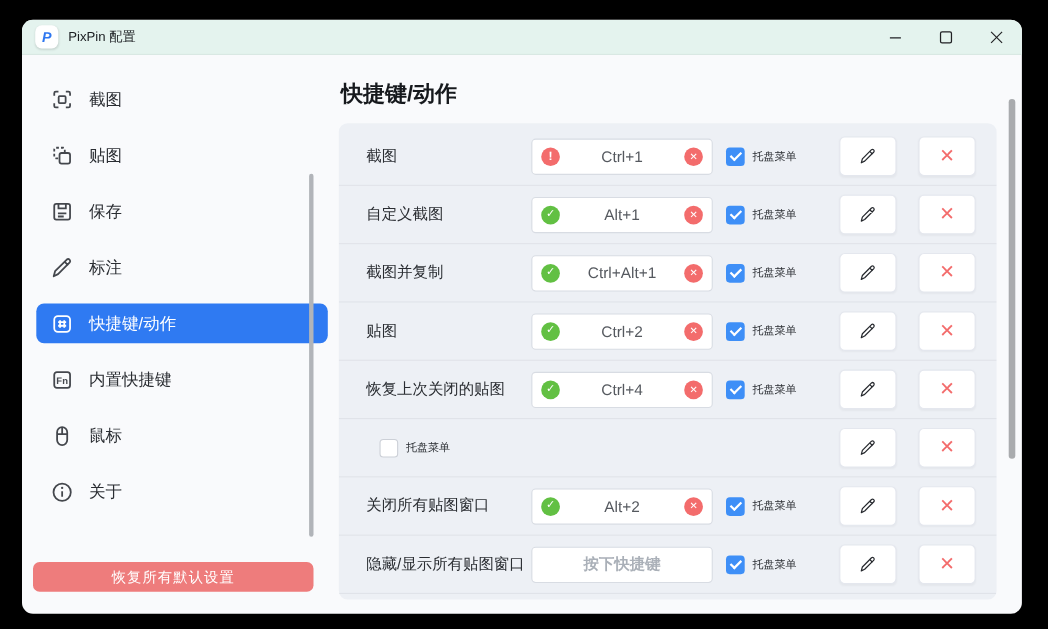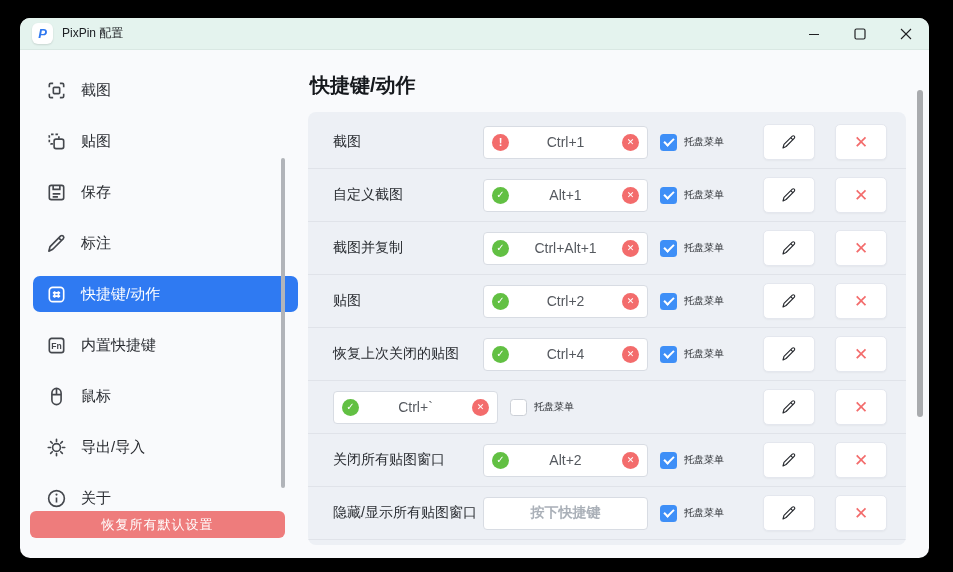--- a/index.html
+++ b/index.html
@@ -159,27 +159,20 @@
       </div>
 
       <div class="side-item">
         <svg width="23" height="23" viewBox="0 0 24 24">
           <rect x="7.2" y="3.5" width="9.6" height="17" rx="4.8"></rect>
           <path d="M12 3.5 v6.5 M7.2 10 h9.6"></path>
         </svg>
         <span>鼠标</span>
       </div>
 
-      <div class="side-item">
-        <svg width="23" height="23" viewBox="0 0 24 24" stroke-linecap="round">
-          <circle cx="12" cy="12" r="4.1"></circle>
-          <path d="M12 3.4 v2.4 M12 18.2 v2.4 M3.4 12 h2.4 M18.2 12 h2.4 M5.9 5.9 l1.7 1.7 M16.4 16.4 l1.7 1.7 M18.1 5.9 l-1.7 1.7 M7.6 16.4 l-1.7 1.7"></path>
-        </svg>
-        <span>导出/导入</span>
-      </div>
 
       <div class="side-item">
         <svg width="23" height="23" viewBox="0 0 24 24">
           <circle cx="12" cy="12" r="8.2"></circle>
           <path d="M12 11 v5.2"></path>
           <circle class="dot" cx="12" cy="7.9" r="1.1"></circle>
         </svg>
         <span>关于</span>
       </div>
 
@@ -271,25 +264,20 @@
           <span class="tray-label">托盘菜单</span>
           <div class="sq-btn edit-btn">
             <svg width="18" height="18" viewBox="0 0 24 24">
                 <path d="M4 20 l1.3-4.8 L16.4 4.1 a2 2 0 0 1 2.8 2.8 L8.1 18 4 20 z M14.3 6.2 l3.4 3.4" stroke-linejoin="round"></path>
               </svg>
           </div>
           <div class="sq-btn del-btn">✕</div>
         </div>
 
         <div class="hk-row">
-          <div class="hk-input">
-            <span class="circ ok"></span>
-            <span class="hk-text">Ctrl+`</span>
-            <span class="circ clr"></span>
-          </div>
           <span class="cbx off"></span>
           <span class="tray-label">托盘菜单</span>
           <div class="sq-btn edit-btn">
             <svg width="18" height="18" viewBox="0 0 24 24">
                 <path d="M4 20 l1.3-4.8 L16.4 4.1 a2 2 0 0 1 2.8 2.8 L8.1 18 4 20 z M14.3 6.2 l3.4 3.4" stroke-linejoin="round"></path>
               </svg>
           </div>
           <div class="sq-btn del-btn">✕</div>
         </div>
 

